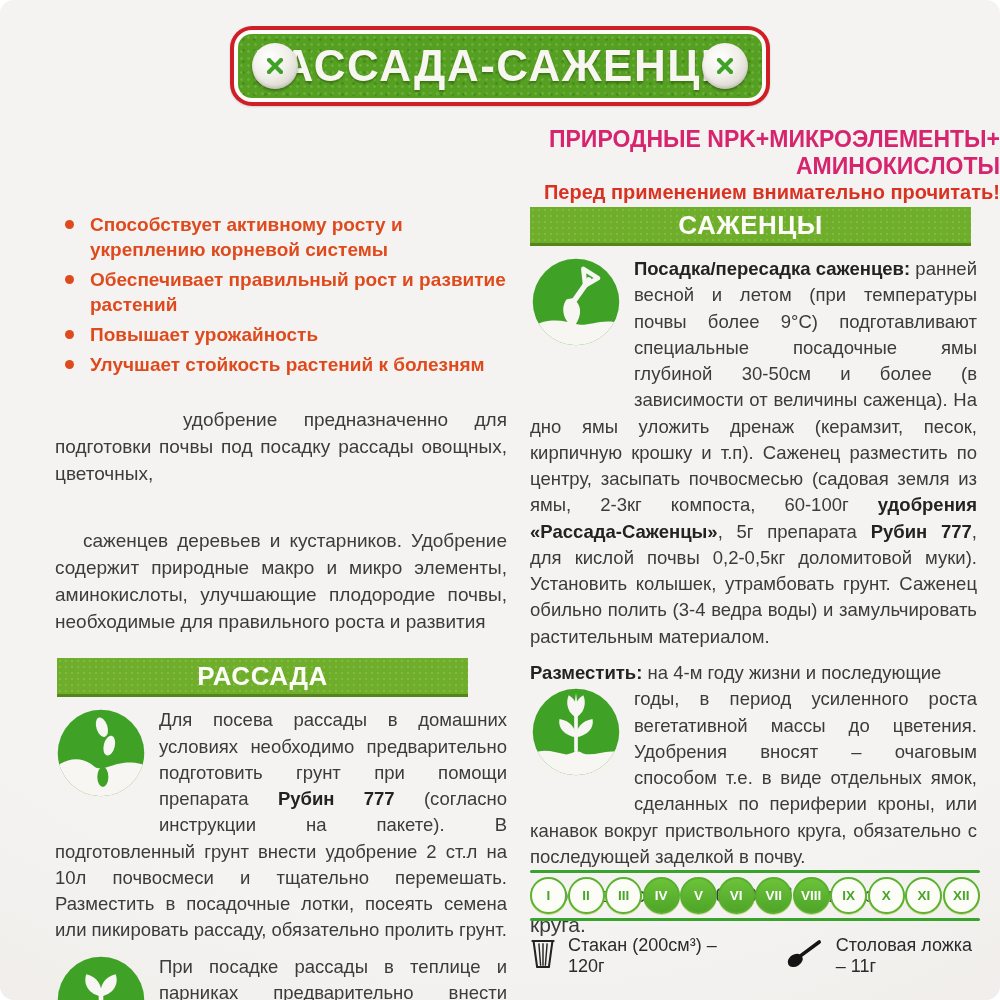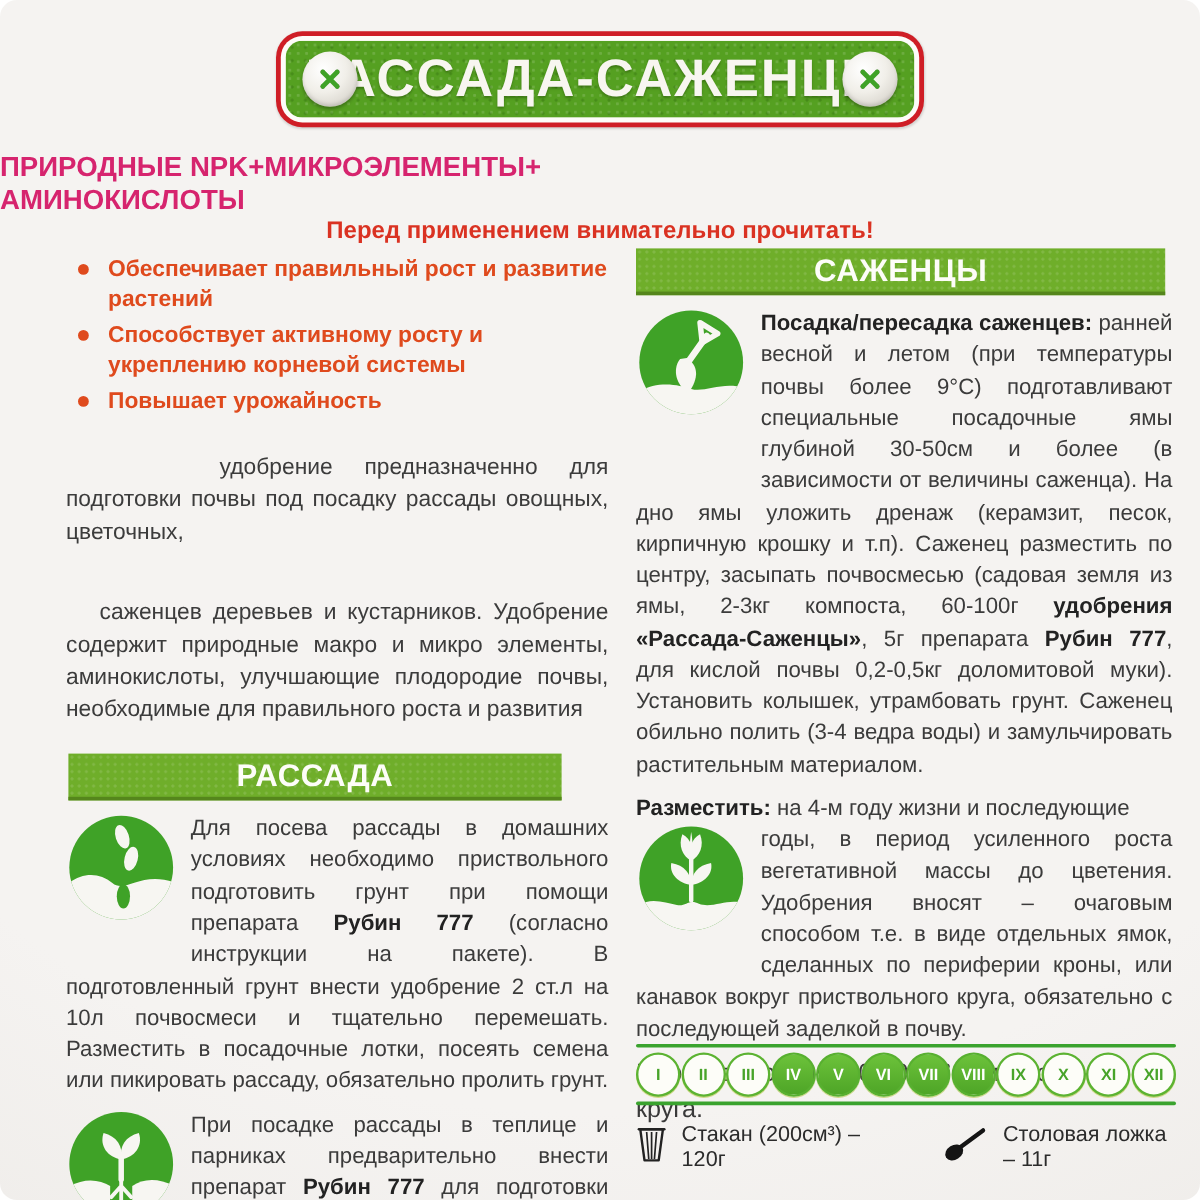--- a/index.html
+++ b/index.html
@@ -27,23 +27,23 @@
     text-shadow:0 2px 2px rgba(30,70,0,.45);white-space:nowrap;
   }
   .button{
     position:absolute;top:50%;width:46px;height:46px;margin-top:-23px;border-radius:50%;
     background:radial-gradient(circle at 38% 32%, #ffffff 0%, #f1efe9 45%, #d8d5cd 80%, #b9b6ae 100%);
     box-shadow:0 2px 3px rgba(0,0,0,.3), inset 0 -2px 3px rgba(0,0,0,.12);
     display:flex;align-items:center;justify-content:center;
   }
   .button.left{left:14px;} .button.right{right:14px;}
   
-  .subtitle{position:absolute;left:0;right:0;top:126px;text-align:left;
+  .subtitle{position:absolute;left:0;right:0;top:126px;text-align:right;
     color:#d6246e;font-weight:bold;font-size:23px;line-height:1.18;}
-  .warning{position:absolute;left:0;right:0;top:181px;text-align:center;
+  .warning{position:absolute;left:0;right:0;top:181px;text-align:right;
     color:#da3222;font-weight:bold;font-size:20px;}
   
   .col-left{position:absolute;left:55px;top:212px;width:452px;}
   .col-right{position:absolute;left:530px;top:207px;width:447px;}
   
   .benefits{list-style:none;margin:0;padding:0;color:#df4a1d;font-weight:bold;font-size:19px;line-height:1.32;}
   .benefits li{position:relative;padding-left:35px;margin-bottom:5px;}
   .benefits li::before{content:"";position:absolute;left:10px;top:8px;width:9px;height:9px;border-radius:50%;background:#df4a1d;}
   
   .intro{margin-top:30px;font-size:19px;line-height:1.42;text-align:justify;color:#3c3c3c;}
@@ -119,23 +119,24 @@
   </div>
 
   <div class="subtitle">
     <div>ПРИРОДНЫЕ NPK+МИКРОЭЛЕМЕНТЫ+</div>
     <div>АМИНОКИСЛОТЫ</div>
   </div>
   <div class="warning">Перед применением внимательно прочитать!</div>
 
   <div class="col-left">
     <ul class="benefits">
+      <li>Способствует активному росту и укреплению корневой системы</li>
       <li>Обеспечивает правильный рост и развитие растений</li>
-      <li>Способствует активному росту и укреплению корневой системы</li>
       <li>Повышает урожайность</li>
+      <li>Улучшает стойкость  растений к болезням</li>
     </ul>
 
     <div class="intro">
       <p class="indent-big">удобрение предназначенно для подготовки почвы под посадку рассады овощных, цветочных,</p>
       <p class="indent-sm">саженцев деревьев и кустарников. Удобрение содержит природные макро и микро элементы, аминокислоты, улучшающие плодородие почвы, необходимые для правильного роста и развития</p>
     </div>
 
     <div class="section-bar">РАССАДА</div>
 
     <p class="para clearfix">
@@ -146,21 +147,21 @@
               <circle cx="50" cy="50" r="47"></circle>
             </clipPath>
           <g clip-path="url(#clipSeed)">
             <path d="M0 66 C14 54 30 54 42 64 C54 74 68 52 100 64 L100 100 L0 100 Z" fill="#f7f6f2"></path>
             <ellipse cx="51" cy="22" rx="6" ry="11" fill="#f7f6f2" transform="rotate(-18 51 22)"></ellipse>
             <ellipse cx="59" cy="42" rx="6" ry="11" fill="#f7f6f2" transform="rotate(14 59 42)"></ellipse>
             <ellipse cx="52" cy="76" rx="6" ry="11" fill="#3fa227"></ellipse>
           </g>
         </svg>
       </span>
-      <span>Для посева рассады в домашних условиях необходимо приствольного подготовить грунт при помощи препарата </span><b>Рубин 777</b><span> (согласно инструкции на пакете). В подготовленный грунт внести удобрение 2 ст.л на 10л почвосмеси и тщательно перемешать. Разместить в посадочные лотки, посеять семена или пикировать рассаду, обязательно пролить грунт.</span>
+      <span>Для посева рассады в домашних условиях необходимо предварительно подготовить грунт при помощи препарата </span><b>Рубин 777</b><span> (согласно инструкции на пакете). В подготовленный грунт внести удобрение 2 ст.л на 10л почвосмеси и тщательно перемешать. Разместить в посадочные лотки, посеять семена или пикировать рассаду, обязательно пролить грунт.</span>
     </p>
 
     <p class="para clearfix">
       <span class="icon-float tall">
         <svg viewBox="0 0 100 100">
           <circle cx="50" cy="50" r="47" fill="#3fa227"></circle>
           <clipPath id="clipSprout">
               <circle cx="50" cy="50" r="47"></circle>
             </clipPath>
           <g clip-path="url(#clipSprout)">

